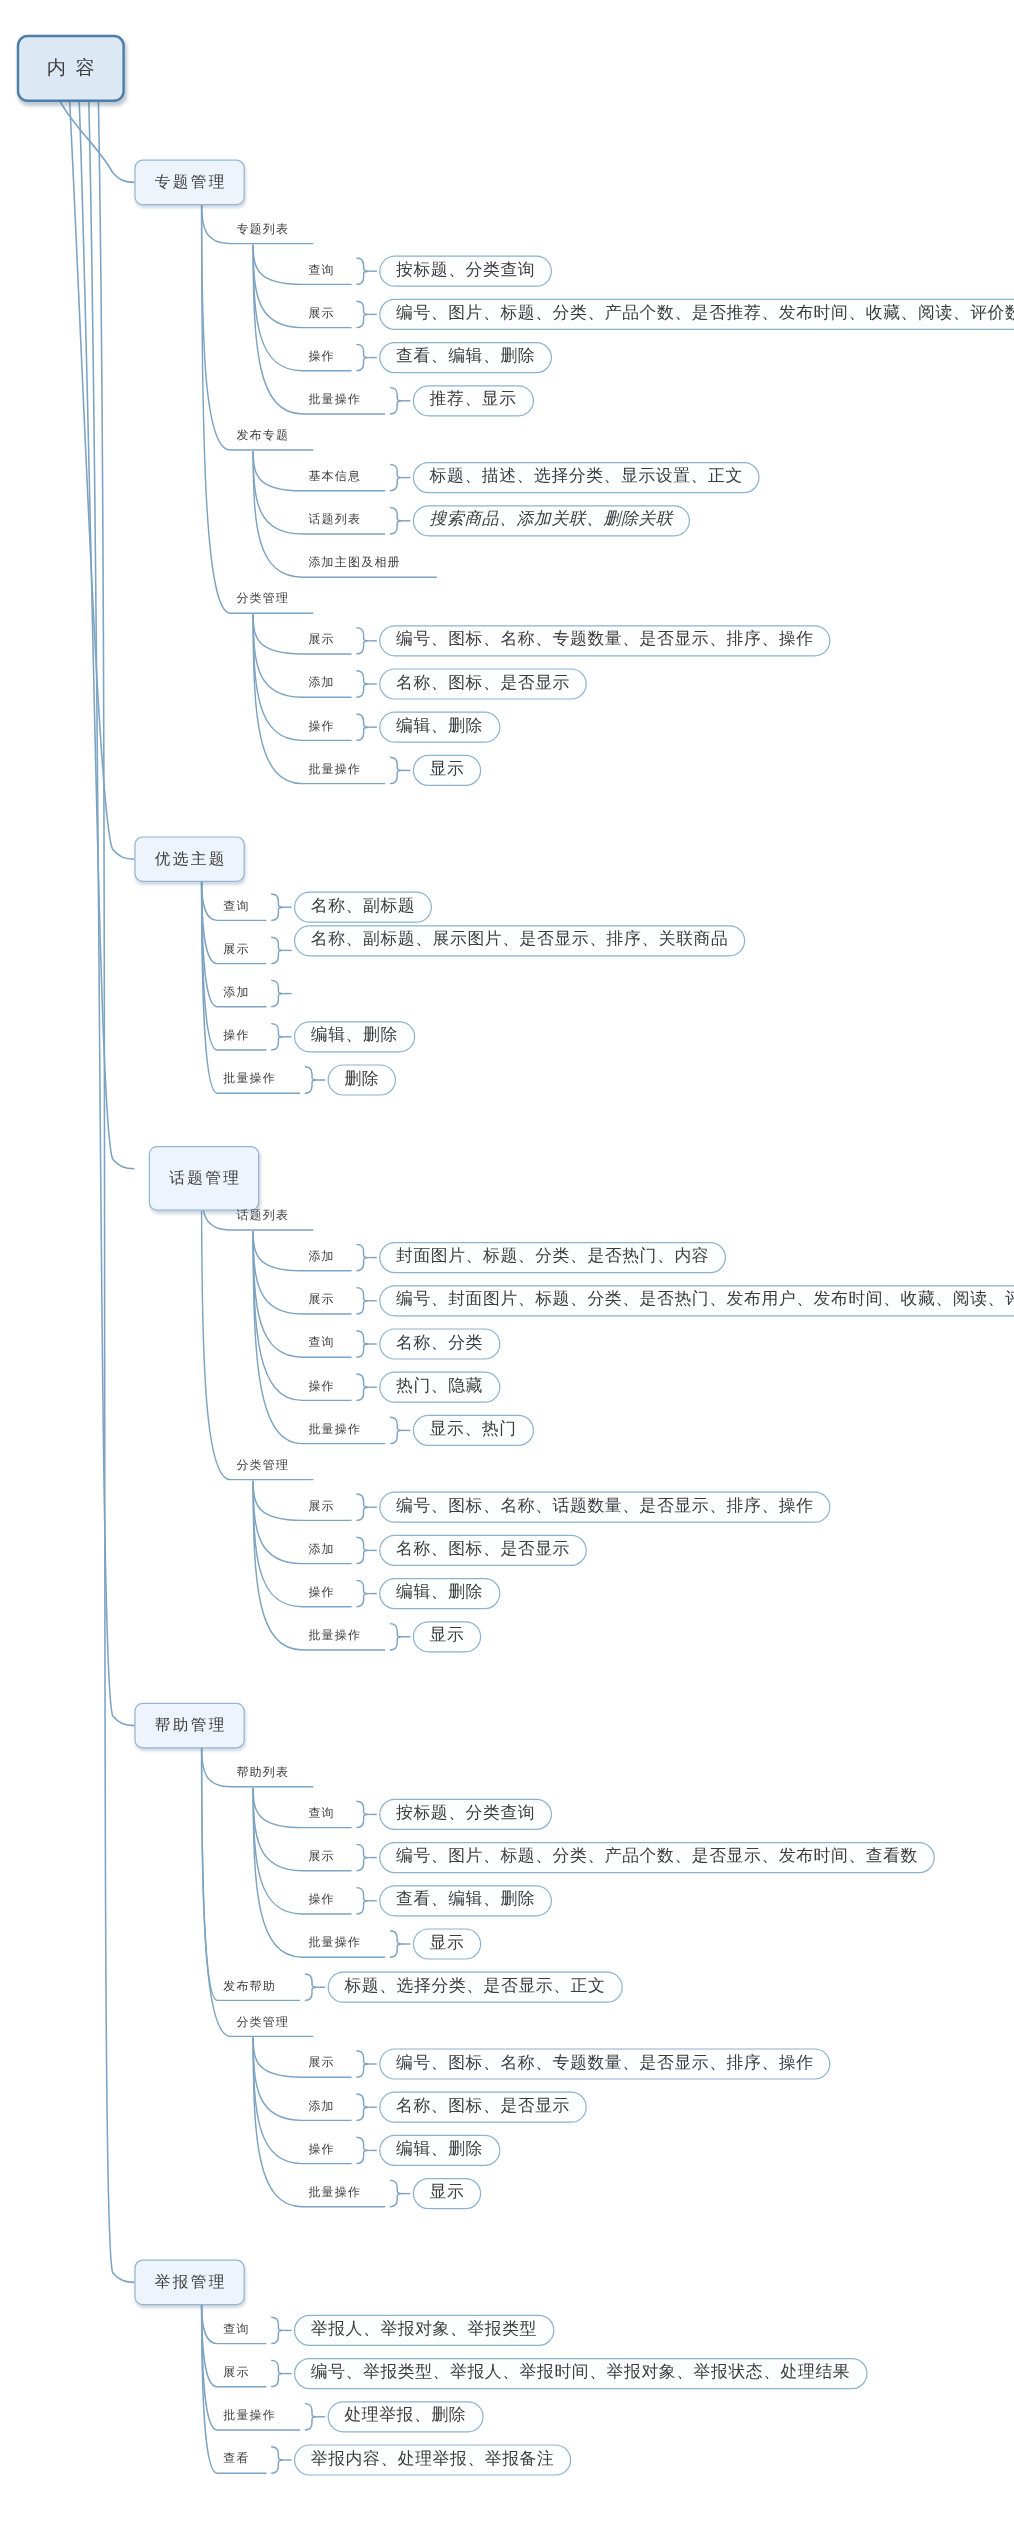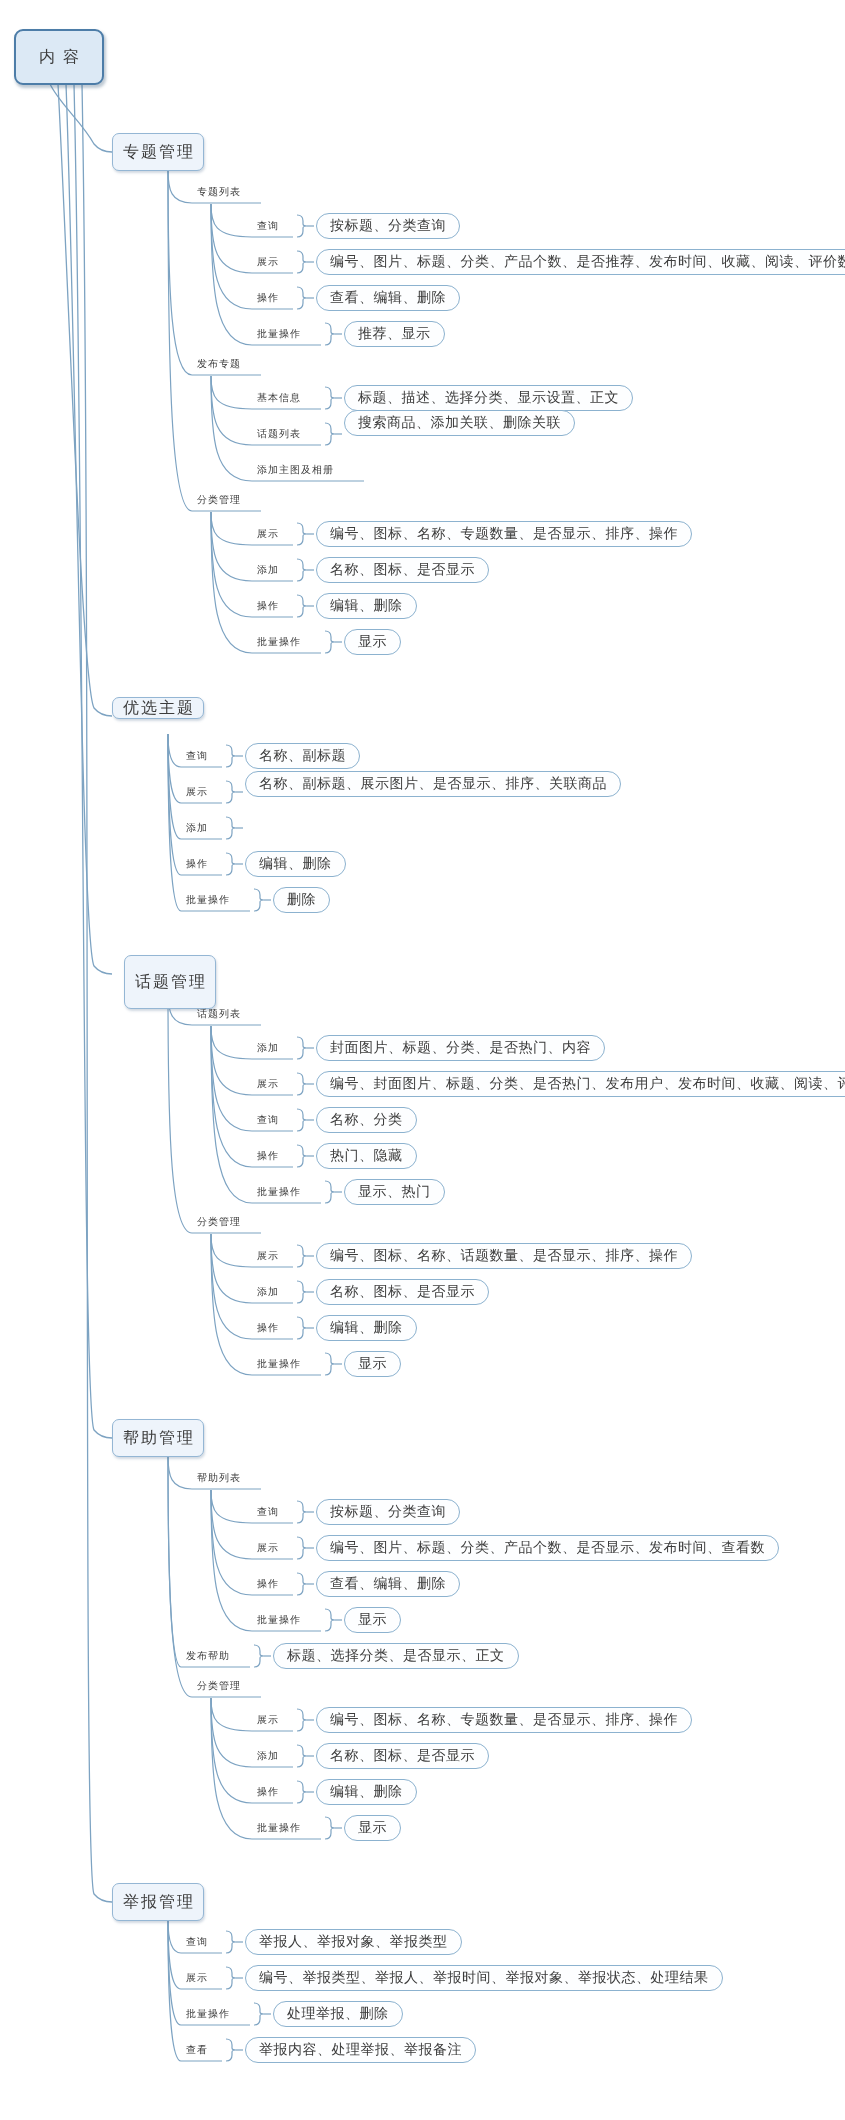--- a/index.html
+++ b/index.html
@@ -7,21 +7,21 @@
           font-family:"DejaVu Sans",sans-serif;}
   .canvas svg{position:absolute;left:0;top:0;}
   .node{position:absolute;color:#3c3c3c;white-space:nowrap;z-index:2;}
   .box{display:flex;align-items:center;justify-content:center;
        background:#dce9f5;border:2.5px solid #4d7da8;border-radius:9px;
        box-shadow:1.5px 2.5px 3px rgba(70,100,130,.35);
        font-size:16px;letter-spacing:8px;padding-left:8px;box-sizing:border-box;}
   .topic{display:flex;align-items:center;justify-content:center;
        background:#eef4fb;border:1.4px solid #94b6d4;border-radius:7px;
        box-shadow:1px 2px 2.5px rgba(90,120,150,.28);
-       font-size:16px;letter-spacing:2px;padding-left:2px;box-sizing:border-box;}
+       font-size:13px;letter-spacing:2px;padding-left:2px;box-sizing:border-box;}
   .label{font-size:10px;letter-spacing:1px;line-height:22px;}
   .capsule{font-size:14px;letter-spacing:.5px;border:1.3px solid #8cb2cf;border-radius:13px;
        background:#fdfeff;height:26px;line-height:23px;padding:0 13px;box-sizing:border-box;}
 </style>
 </head>
 <body>
 
 <div class="canvas">
   <svg width="845" height="2120">
       <path d="M 50,84 C 60,104.4 82,122 94,144 C 99,150 104,152 112,152" fill="none" stroke="#7da3c2" stroke-width="1.3"></path>
@@ -157,32 +157,32 @@
     <div class="node label" style="left: 257px; top: 251px;">展示</div>
     <div class="node capsule" style="left: 316px; top: 249px;">编号、图片、标题、分类、产品个数、是否推荐、发布时间、收藏、阅读、评价数</div>
     <div class="node label" style="left: 257px; top: 287px;">操作</div>
     <div class="node capsule" style="left: 316px; top: 285px;">查看、编辑、删除</div>
     <div class="node label" style="left: 257px; top: 323px;">批量操作</div>
     <div class="node capsule" style="left: 344px; top: 321px;">推荐、显示</div>
     <div class="node label" style="left: 197px; top: 353px;">发布专题</div>
     <div class="node label" style="left: 257px; top: 387px;">基本信息</div>
     <div class="node capsule" style="left: 344px; top: 385px;">标题、描述、选择分类、显示设置、正文</div>
     <div class="node label" style="left: 257px; top: 423px;">话题列表</div>
-    <div class="node capsule" style="left: 344px; top: 410px;">搜索商品、添加关联、删除关联</div>
+    <div class="node capsule" style="left: 344px; top: 421px; font-style: italic;">搜索商品、添加关联、删除关联</div>
     <div class="node label" style="left: 257px; top: 459px;">添加主图及相册</div>
     <div class="node label" style="left: 197px; top: 489px;">分类管理</div>
     <div class="node label" style="left: 257px; top: 523px;">展示</div>
     <div class="node capsule" style="left: 316px; top: 521px;">编号、图标、名称、专题数量、是否显示、排序、操作</div>
     <div class="node label" style="left: 257px; top: 559px;">添加</div>
     <div class="node capsule" style="left: 316px; top: 557px;">名称、图标、是否显示</div>
     <div class="node label" style="left: 257px; top: 595px;">操作</div>
     <div class="node capsule" style="left: 316px; top: 593px;">编辑、删除</div>
     <div class="node label" style="left: 257px; top: 631px;">批量操作</div>
     <div class="node capsule" style="left: 344px; top: 629px;">显示</div>
-    <div class="node topic" style="left: 112px; top: 697px; width: 92px; height: 22px;">优选主题</div>
+    <div class="node topic" style="left: 112px; top: 697px; width: 92px; height: 38px;">优选主题</div>
     <div class="node label" style="left: 186px; top: 745px;">查询</div>
     <div class="node capsule" style="left: 245px; top: 743px;">名称、副标题</div>
     <div class="node label" style="left: 186px; top: 781px;">展示</div>
     <div class="node label" style="left: 186px; top: 817px;">添加</div>
     <div class="node capsule" style="left: 245px; top: 771px;">名称、副标题、展示图片、是否显示、排序、关联商品</div>
     <div class="node label" style="left: 186px; top: 853px;">操作</div>
     <div class="node capsule" style="left: 245px; top: 851px;">编辑、删除</div>
     <div class="node label" style="left: 186px; top: 889px;">批量操作</div>
     <div class="node capsule" style="left: 273px; top: 887px;">删除</div>
     <div class="node topic" style="left: 124px; top: 955px; width: 92px; height: 54px;">话题管理</div>

